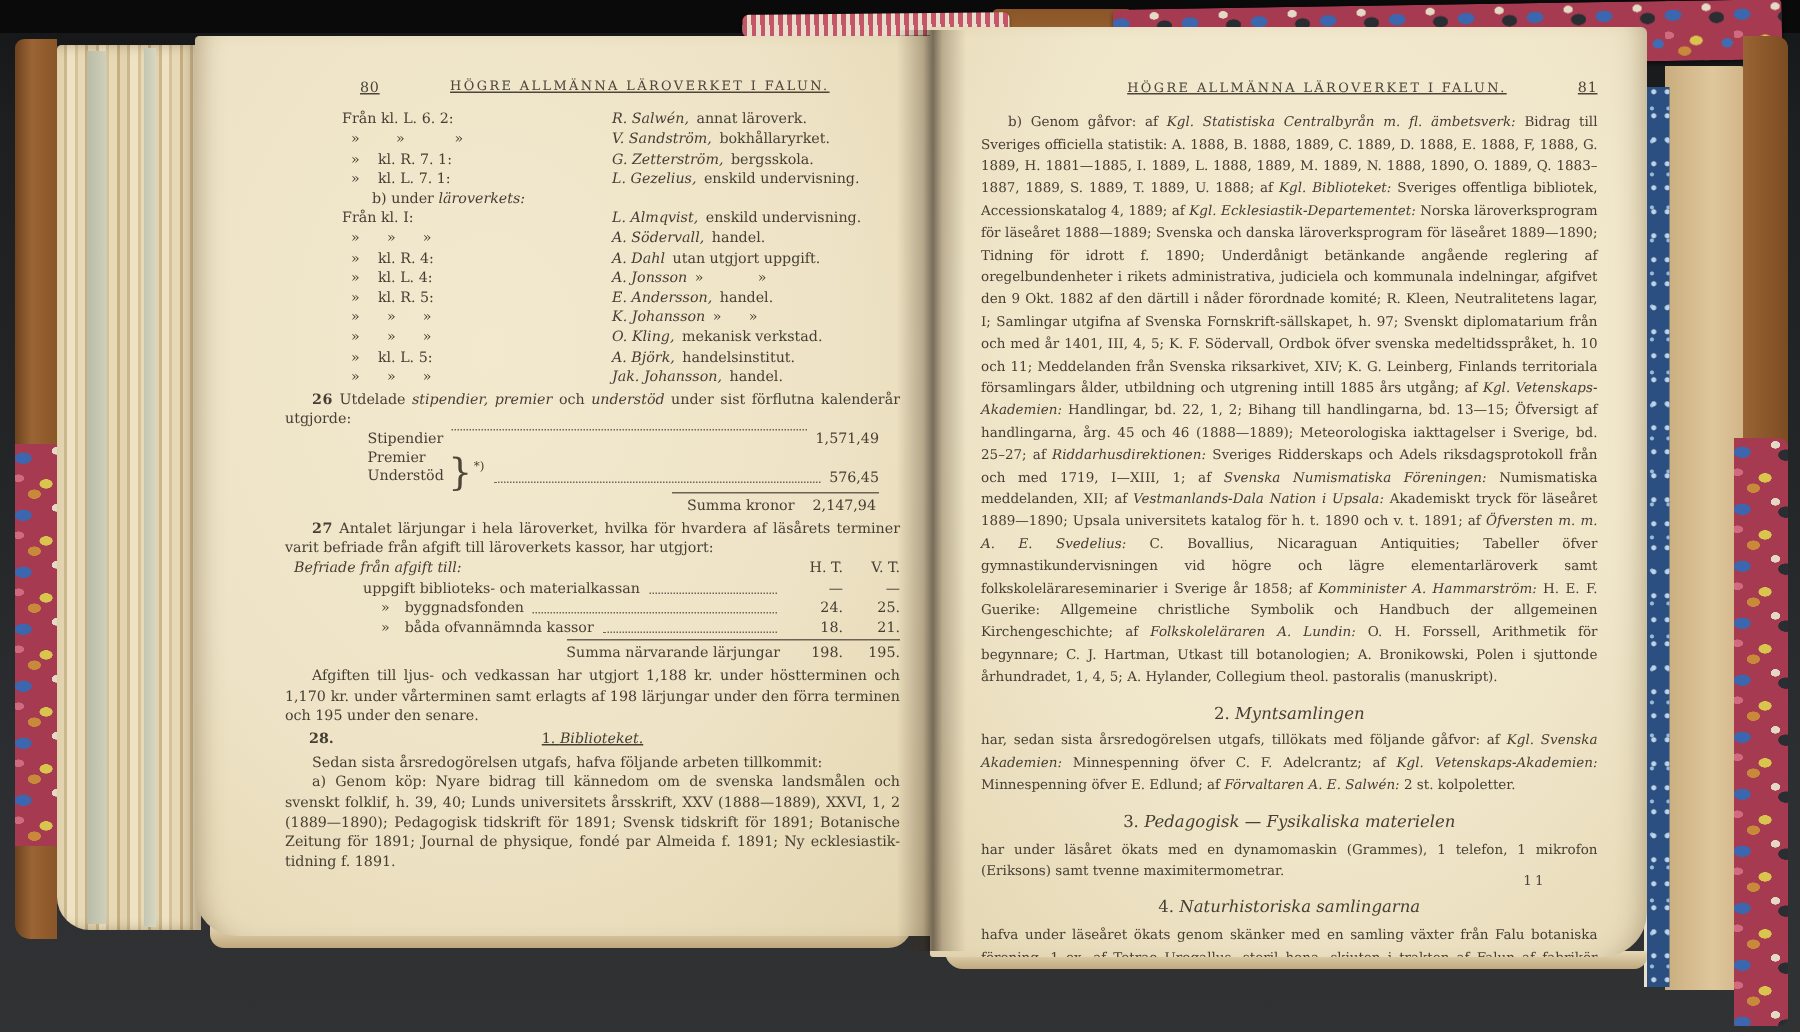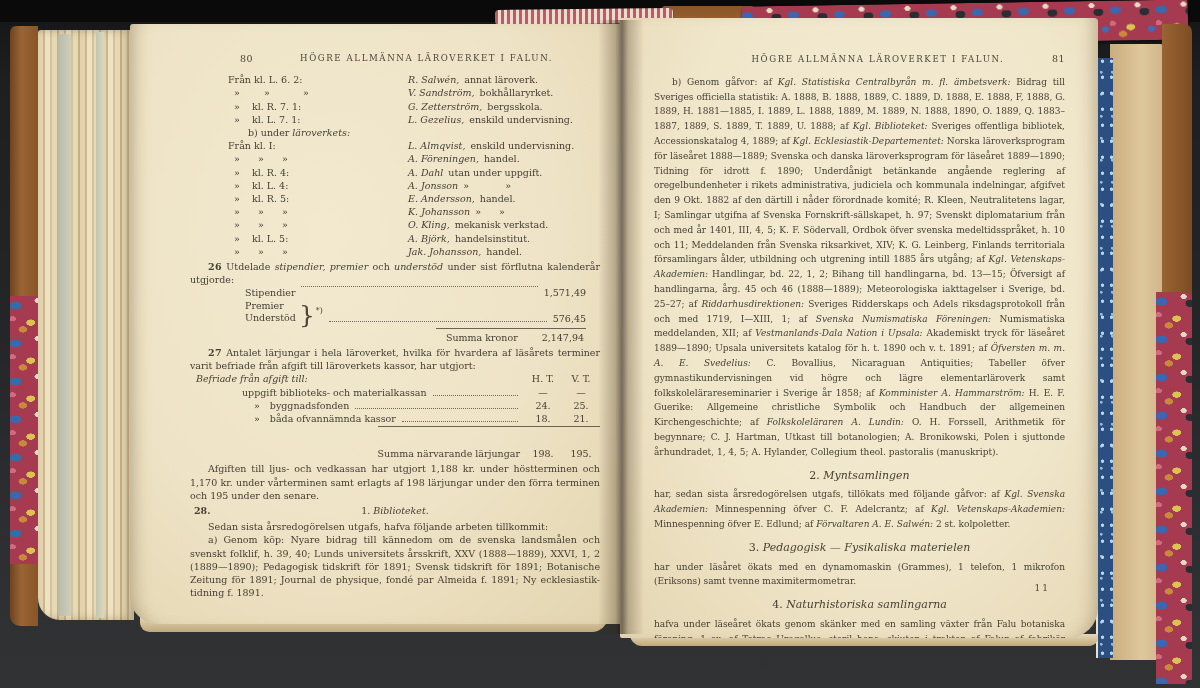--- a/index.html
+++ b/index.html
@@ -50,21 +50,21 @@
   .page{z-index:20;color:#453e33;}
   .left-page{left:130px;top:24px;width:490px;height:600px;
     background:radial-gradient(ellipse at 40% 35%,#f2e9cf 0%,#eee3c6 55%,#e2d4ae 100%);
     border-radius:3px 0 0 28px;box-shadow:inset 14px 0 18px -12px rgba(90,65,30,.4);
     padding:28px 20px 0 60px;box-sizing:border-box;overflow:hidden;}
   .right-page{left:620px;top:18px;width:478px;height:620px;
     background:radial-gradient(ellipse at 55% 35%,#f4ebd3 0%,#f0e6ca 55%,#e4d6b2 100%);
     border-radius:0 4px 30px 2px;box-shadow:inset -14px 0 18px -12px rgba(90,65,30,.38);
     padding:34px 33px 0 34px;box-sizing:border-box;overflow:hidden;}
 
-  .page-header{display:flex;align-items:center;font-size:8.6px;letter-spacing:1.6px;color:#4c453a;margin-bottom:8px;}
+  .page-header{display:flex;align-items:center;font-size:8.6px;letter-spacing:1.6px;color:#4c453a;margin-bottom:8px;text-decoration:underline;}
   .page-header .pnum{letter-spacing:.5px;font-size:9.5px;}
   .page-header .title{flex:1;text-align:center;}
   .hdr-spacer{width:50px;}
 
   
   .lp{font-size:9.5px;line-height:13.2px;}
   .dep-row{display:flex;padding-left:38px;white-space:pre;}
   .dep-label{width:180px;}
   .dep-name{font-style:italic;margin-right:5px;}
   .subhead-b{padding-left:58px;}
@@ -72,44 +72,44 @@
   .para.tight{margin-top:2px;}
   .seg-i{font-style:italic;}
   .seg-b{font-weight:bold;letter-spacing:.4px;}
   .dots{flex:1;border-bottom:1px dotted #6f675a;margin:0 6px 3px 6px;min-width:24px;}
   .stip-row{display:flex;align-items:flex-start;padding-left:55px;padding-right:14px;}
   .stip-pair{display:flex;align-items:flex-end;padding-left:55px;padding-right:14px;}
   .pair-left div{line-height:12.6px;}
   .brace{font-size:25px;line-height:20px;font-weight:300;color:#4c453a;margin:0 1px 0 3px;}
   .brace-note{font-size:8px;margin-bottom:8px;}
   .summa-row{display:flex;justify-content:flex-end;padding-right:14px;margin-top:3px;}
-  .sum-wrap{display:inline-flex;gap:24px;border-top:1px solid #6b6257;padding:2px 2px 0 10px;}
+  .sum-wrap{display:inline-flex;gap:12px;border-top:1px solid #6b6257;padding:2px 2px 0 10px;}
   .fee-hdr{display:flex;padding-left:6px;}
   .fee-hdr .fh-label{flex:1;font-style:italic;}
-  .fee-col{width:38px;text-align:center;}
+  .fee-col{width:38px;text-align:right;}
   .fee-row{display:flex;align-items:flex-end;}
   .fee-row .fee-label{white-space:pre;}
   .ind-a{padding-left:52px;}
   .ind-b{padding-left:64px;}
   .ind-c{padding-left:38px;}
   .fee-prefix{margin-right:10px;}
   .fee-summa{display:flex;justify-content:flex-end;margin-top:1px;}
-  .sum-wrap2{display:inline-flex;border-top:1px solid #6b6257;padding-top:20px;}
+  .sum-wrap2{display:inline-flex;border-top:1px solid #6b6257;padding-top:2px;}
   .sum-wrap2 .sum-label{margin-right:4px;}
   .section-title{text-align:center;font-size:14.6px;font-weight:600;letter-spacing:.3px;margin:10px 0 6px;color:#3f382e;}
-  .s28{position:relative;text-align:center;margin:2px 4px 3px;}
+  .s28{position:relative;text-align:center;margin:2px 16px 3px;text-decoration:underline;}
   .s28 .s28num{position:absolute;left:0;font-weight:bold;}
   .s28 .s28head{display:inline;text-align:center;}
 
   
   .rp{font-size:9px;line-height:14.8px;}
   .rp .para-b{text-align:justify;text-indent:18px;margin:0;}
   .sec-head{text-align:center;margin:9px 0 4px;font-size:11px;}
   .sec-para{text-align:justify;margin:0;}
-  .signature{position:absolute;right:48px;bottom:42px;font-size:9px;letter-spacing:2px;color:#4c453a;}
+  .signature{position:absolute;right:67px;bottom:42px;font-size:9px;letter-spacing:2px;color:#4c453a;}
 </style>
 </head>
 <body>
 
 <div class="abs bg-top"></div>
 <div class="abs cover-left"></div>
 <div class="abs marble marble-left"></div>
 <div class="abs stack-left"></div>
 <div class="abs stack-green-a"></div>
 <div class="abs stack-green-b"></div>
@@ -154,27 +154,27 @@
 
   <div class="subhead-b"><span>b) under </span><span class="seg-i">läroverkets:</span></div>
 
   <div class="dep-row">
     <span class="dep-label">Från kl. I:</span>
     <span class="dep-name">L. Almqvist,</span>
     <span>enskild undervisning.</span>
   </div>
   <div class="dep-row">
     <span class="dep-label">  »      »      »</span>
-    <span class="dep-name">A. Föreningen,</span>
+    <span class="dep-name">A. Södervall,</span>
     <span>handel.</span>
   </div>
   <div class="dep-row">
     <span class="dep-label">  »    kl. R. 4:</span>
     <span class="dep-name">A. Dahl</span>
-    <span>utan under uppgift.</span>
+    <span>utan utgjort uppgift.</span>
   </div>
   <div class="dep-row">
     <span class="dep-label">  »    kl. L. 4:</span>
     <span class="dep-name">A. Jonsson</span>
     <span>»            »</span>
   </div>
   <div class="dep-row">
     <span class="dep-label">  »    kl. R. 5:</span>
     <span class="dep-name">E. Andersson,</span>
     <span>handel.</span>

